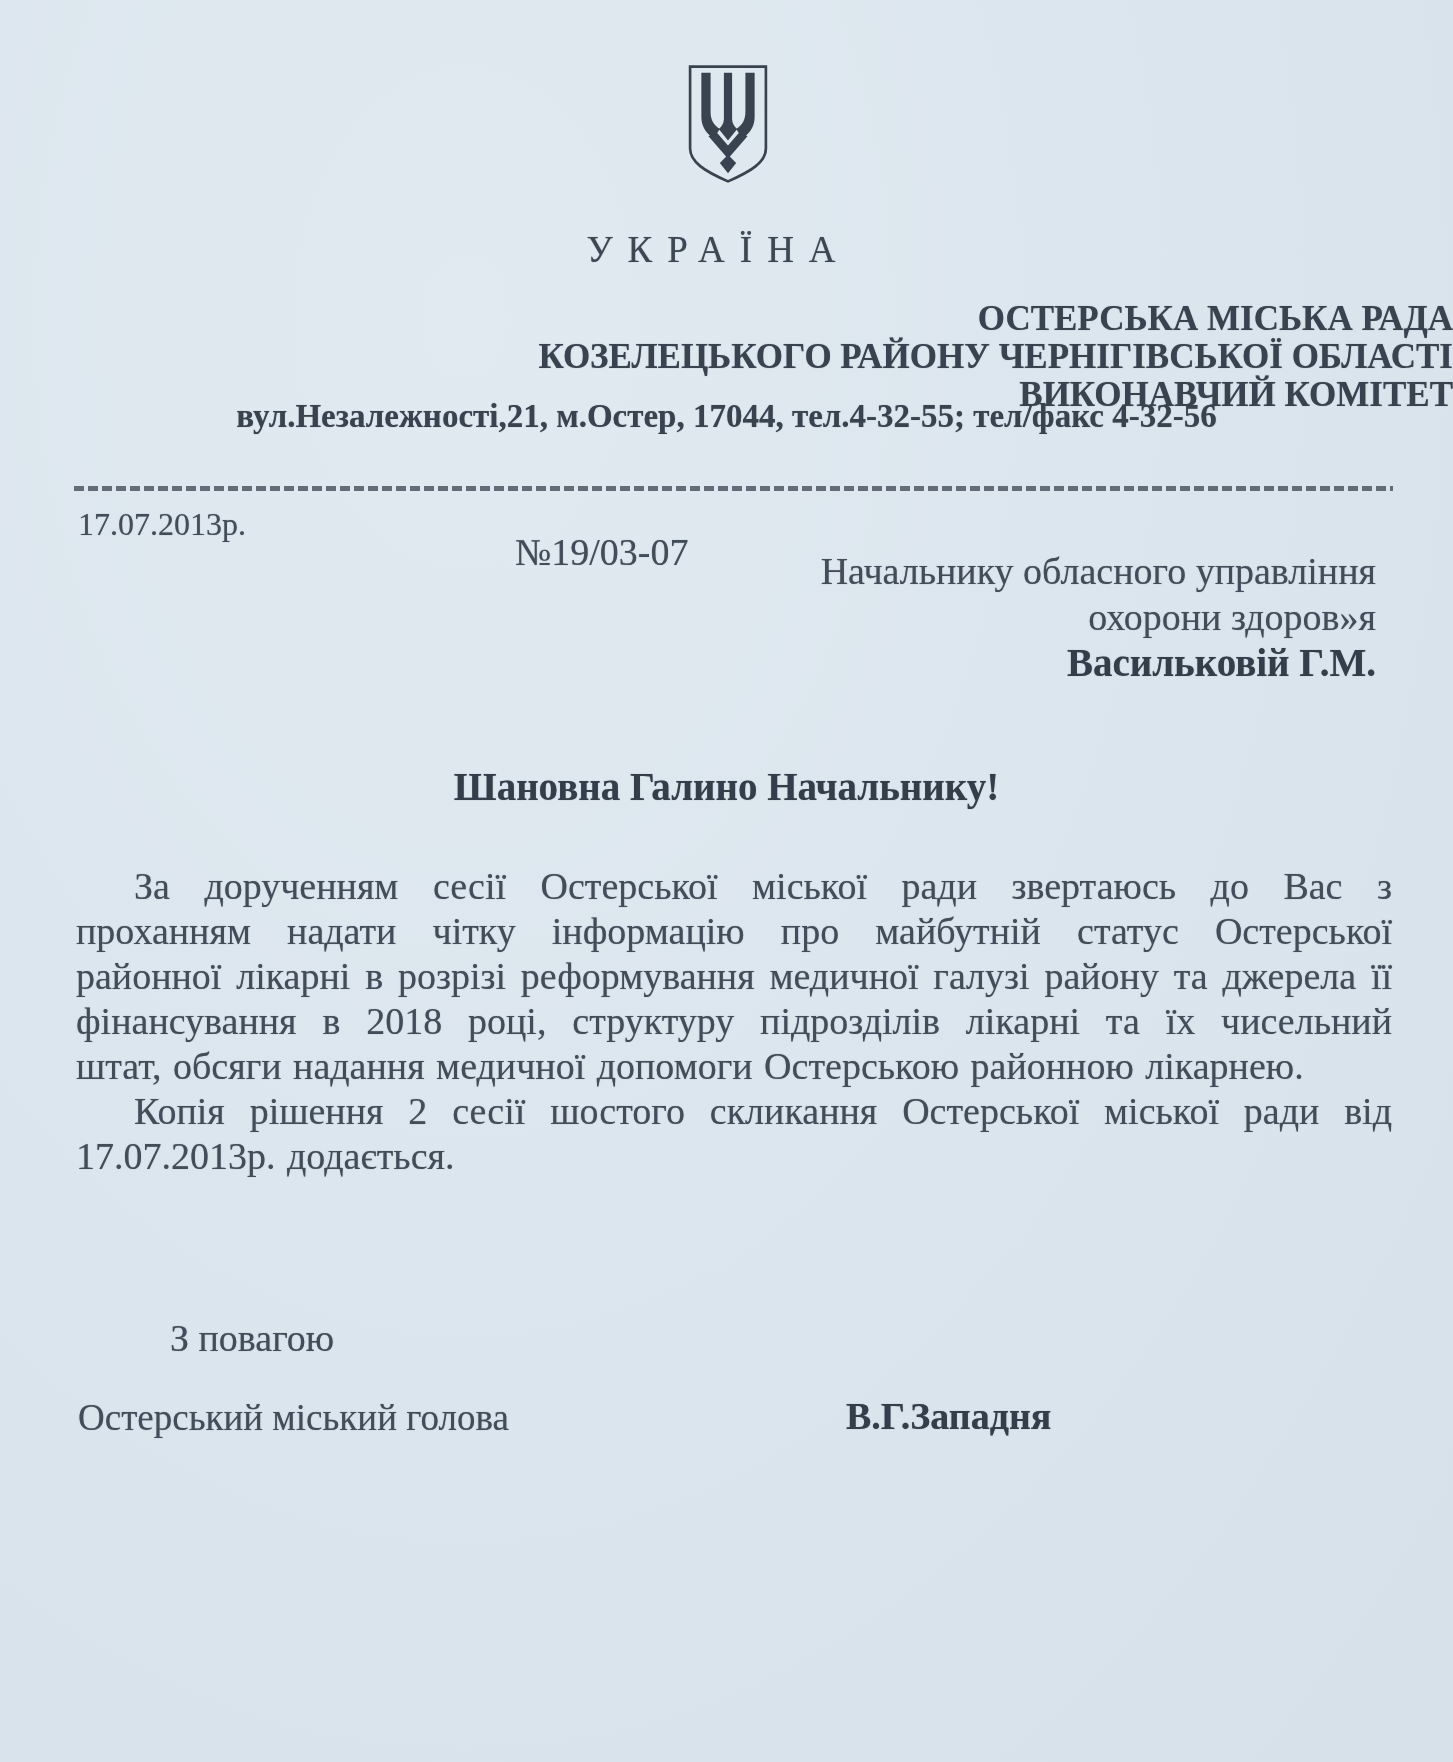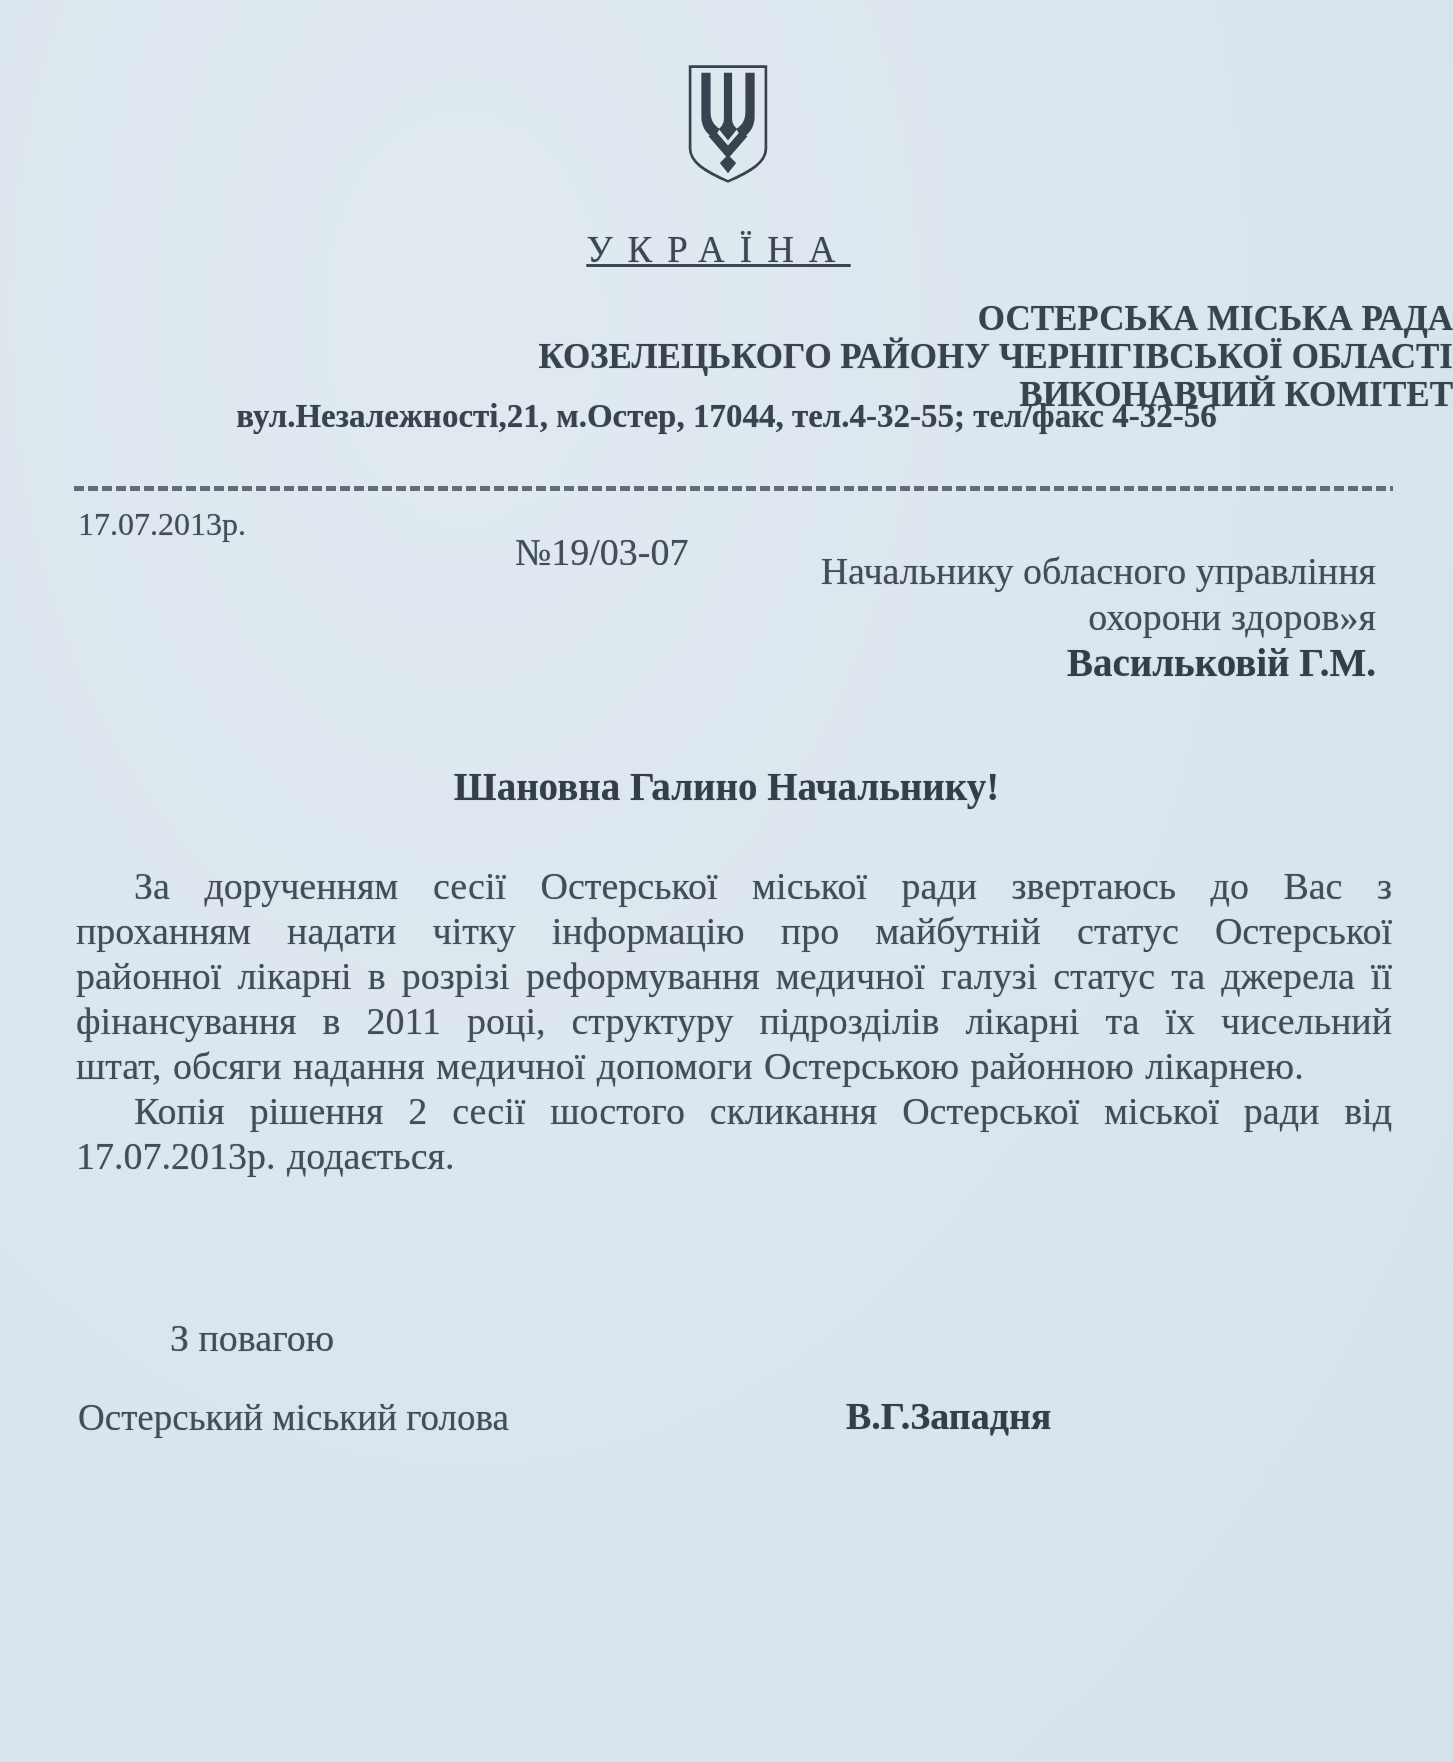--- a/index.html
+++ b/index.html
@@ -17,21 +17,20 @@
   .soft{ text-shadow:0 0 1px rgba(64,74,90,.55); }
   .abs{ position:absolute; }
 
   .emblem{ left:686px; top:62px; width:84px; height:124px; }
   .emblem svg{ width:84px; height:124px; display:block; }
 
   .country{
     left:0; right:16px; top:228px; text-align:center;
     font-size:37px; letter-spacing:15px; color:#3d4754;
     padding-left:0; 
-    text-decoration:underline;
   }
 
   .org{
     left:0; right:0; top:300px; text-align:right;
     font-weight:bold; font-size:35px; line-height:38px; color:#39434f;
   }
   .addr{
     left:0; right:0; top:398px; text-align:center;
     font-weight:bold; font-size:33px; color:#39434f;
   }
@@ -106,22 +105,22 @@
     <div>охорони здоров»я</div>
     <div class="name">Васильковій Г.М.</div>
   </div>
 
   <div class="abs salutation soft">Шановна Галино Начальнику!</div>
 
   <div class="abs body-text soft">
     <div>
       <div class="ln first">За дорученням сесії Остерської міської ради звертаюсь  до Вас з</div>
       <div class="ln">проханням надати чітку інформацію про майбутній статус Остерської</div>
-      <div class="ln">районної лікарні в розрізі реформування медичної галузі статус та джерела її</div>
-      <div class="ln">фінансування в 2011 році, структуру підрозділів лікарні та їх чисельний</div>
+      <div class="ln">районної лікарні в розрізі реформування медичної галузі району та джерела її</div>
+      <div class="ln">фінансування в 2018 році, структуру підрозділів лікарні та їх чисельний</div>
       <div class="ln last">штат,  обсяги надання медичної допомоги Остерською районною лікарнею.</div>
     </div>
     <div>
       <div class="ln first">Копія рішення 2 сесії шостого скликання Остерської міської ради від</div>
       <div class="ln last">17.07.2013р. додається.</div>
     </div>
   </div>
 
   <div class="abs closing soft">З повагою</div>
   <div class="abs signer-title soft">Остерський міський голова</div>

